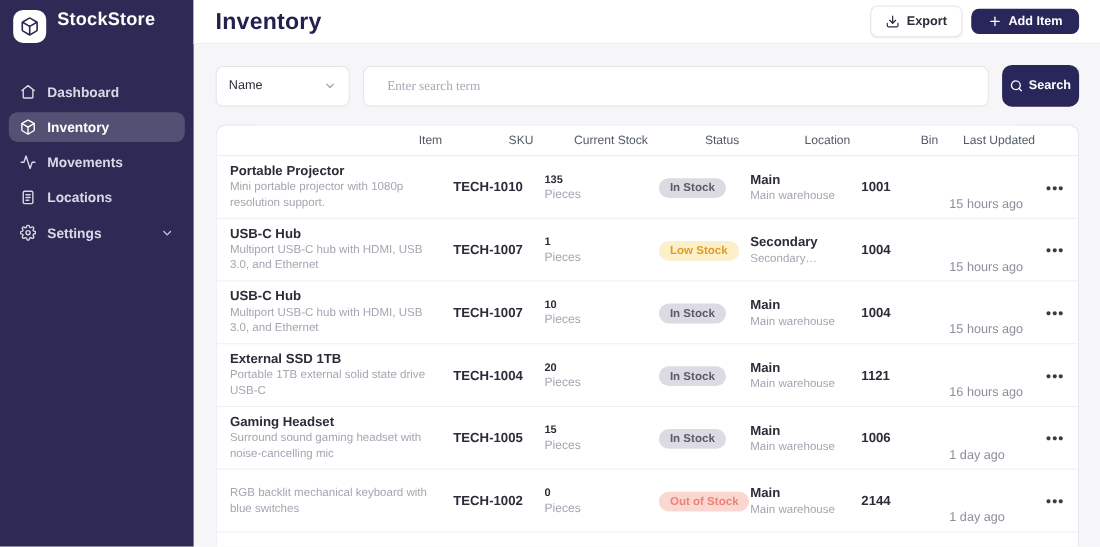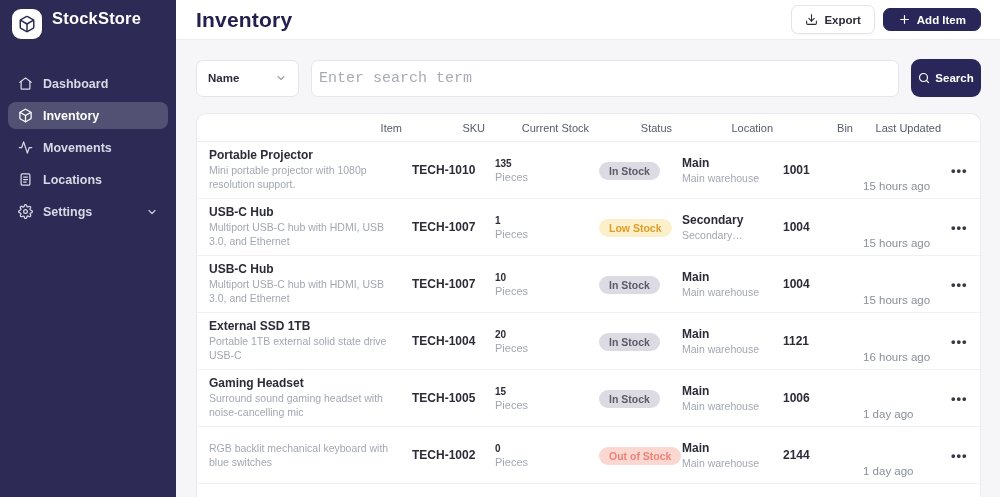--- a/index.html
+++ b/index.html
@@ -48,28 +48,28 @@
   .page-title { font-size:21px; font-weight:800; color:var(--title,#232050); letter-spacing:.2px; }
   .topbar-actions { margin-left:auto; display:flex; gap:8px; align-items:center; }
   .btn { display:flex; align-items:center; gap:6px; border-radius:7px; font-size:11.5px; font-weight:700; cursor:pointer; }
   .btn svg { width:13px; height:13px; }
   .btn-export { background:#fff; border:1px solid #e4e4ea; color:#2b2b3a; padding:7px 13px; box-shadow:0 1px 2px rgba(20,20,40,.04); }
   .btn-add { background:var(--accent,#29265a); border:1px solid var(--accent,#29265a); color:#fff; padding:4px 14px; }
 
   .content { padding:19px 19px 0 20px; display:flex; flex-direction:column; min-height:0; }
   .search-row { display:flex; gap:12px; align-items:center; }
   .select {
-    width:103px; height:37px; background:#fff; border:1px solid #e4e4ea; border-radius:7px;
+    width:122px; height:37px; background:#fff; border:1px solid #e4e4ea; border-radius:7px;
     display:flex; align-items:center; justify-content:space-between; padding:0 11px;
-    font-size:11.5px; font-weight:700; color:#2b2b3a; cursor:pointer;
+    font-size:11.5px; font-weight:400; color:#2b2b3a; cursor:pointer;
   }
   .select .chev { color:#9aa0ab; } .select .chev svg { width:12px; height:12px; }
   .search-input {
     flex:1; height:37px; border:1px solid #e6e6ec; border-radius:7px; background:#fff;
-    padding:0 7px; font-size:15px; color:#333; font-family:Liberation Mono, monospace; outline:none;
+    padding:0 21px; font-size:12px; color:#333; font-family:Liberation Serif, serif; outline:none;
   }
   .search-input::placeholder { color:#a7abb5; }
   .btn-search {
     width:70px; height:38px; background:var(--accent,#29265a); color:#fff;
     border:none; border-radius:9px; display:flex; align-items:center; justify-content:center; gap:5px;
     font-size:11.5px; font-weight:700; cursor:pointer;
   }
   .btn-search svg { width:12px; height:12px; }
 
   

